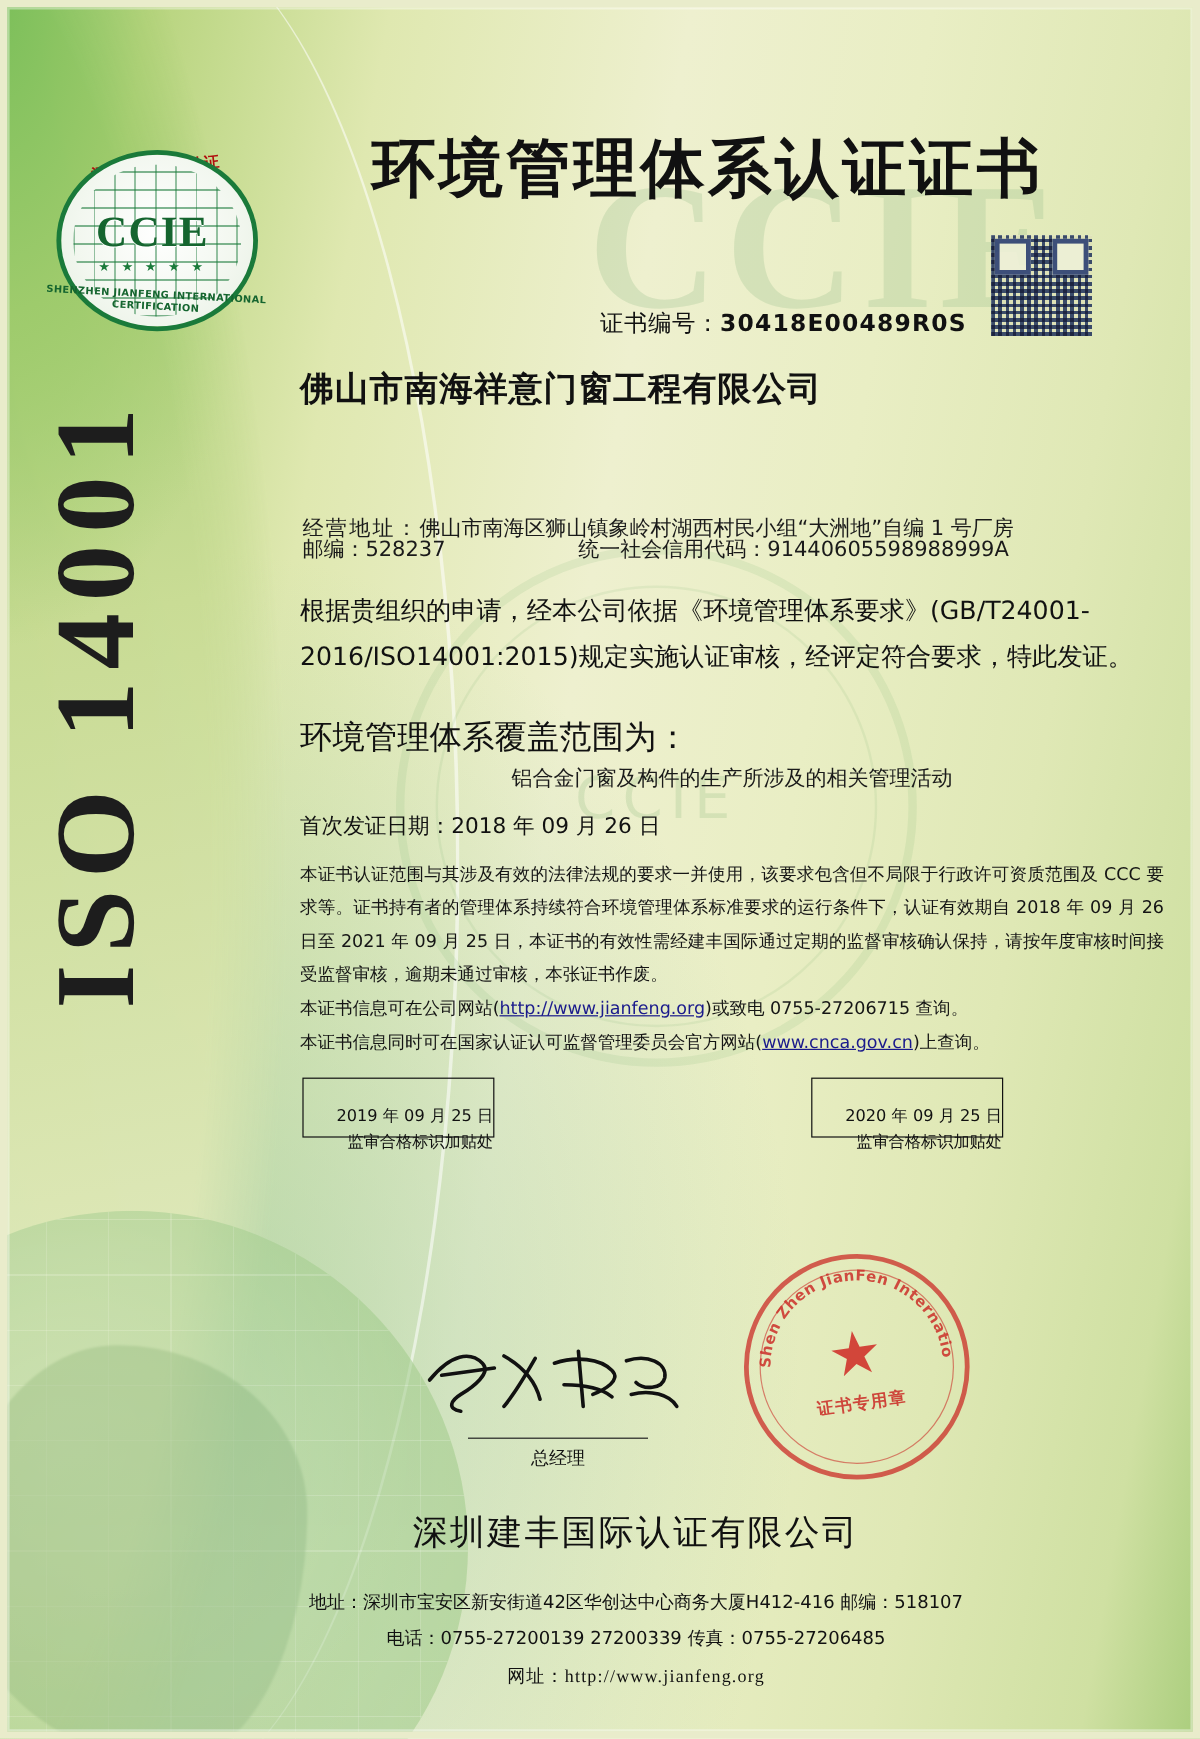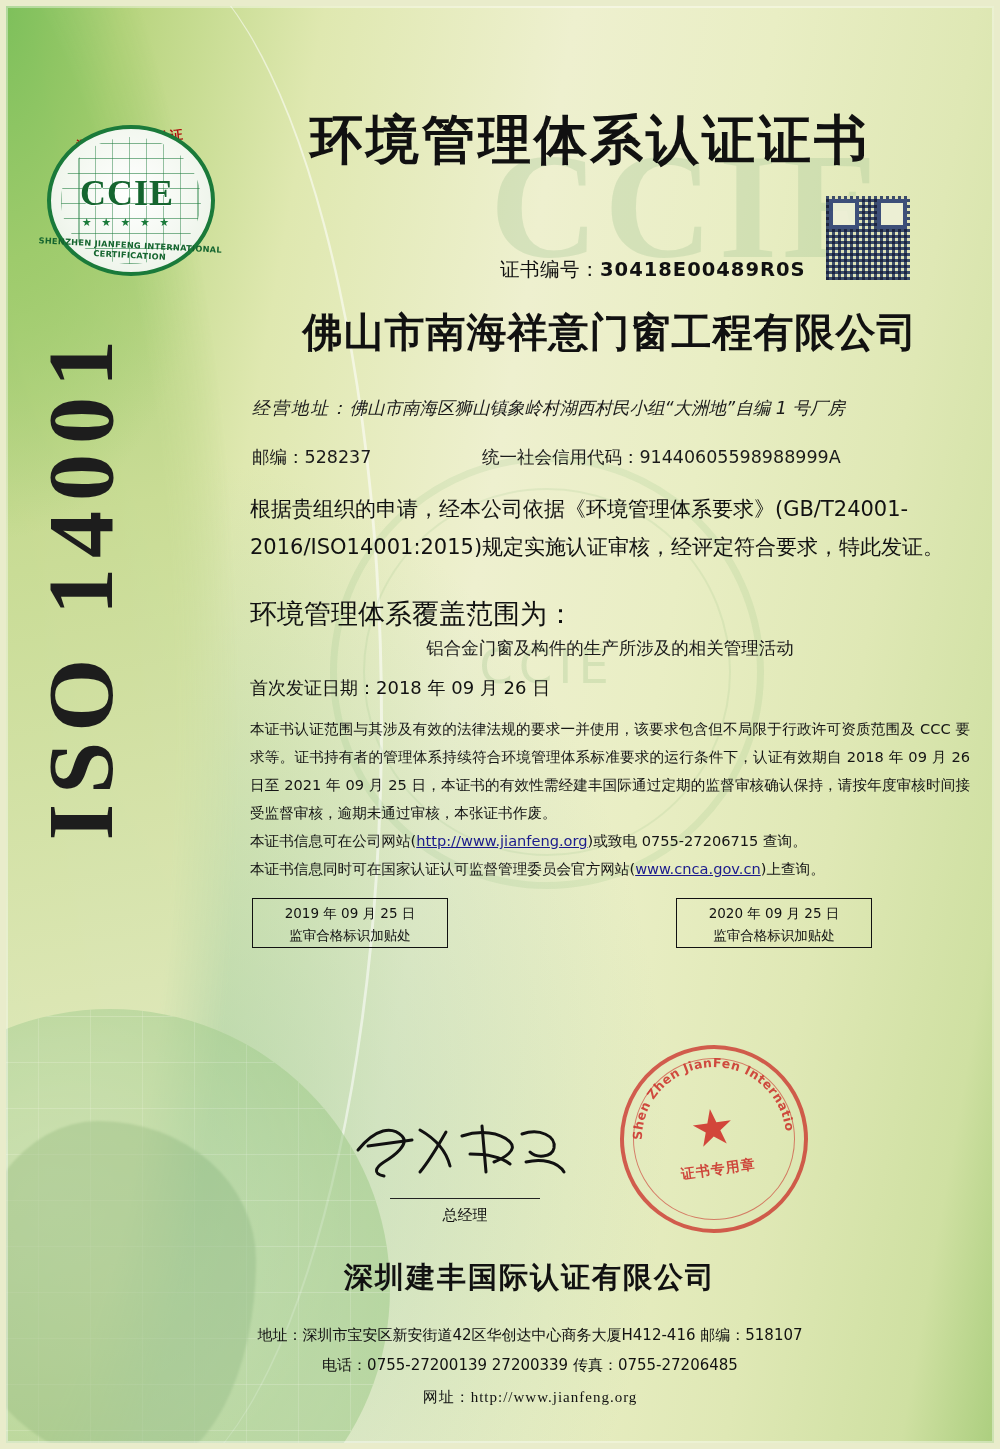--- a/index.html
+++ b/index.html
@@ -148,29 +148,29 @@
   }
   .qr:before{left:3px;top:3px;}
   .qr:after{right:3px;top:3px;}
   
   .cert-no{
     position:absolute;left:500px;top:256px;
     font-size:19.5px;color:#111;letter-spacing:.5px;white-space:nowrap;
   }
   .cert-no b{font-weight:bold;letter-spacing:1px;}
   .company{
-    position:absolute;left:250px;top:305px;width:720px;text-align:center;
-    font-size:40px;font-weight:bold;color:#111;letter-spacing:1px;white-space:nowrap;
+    position:absolute;left:250px;top:305px;width:720px;text-align:left;
+    font-size:28px;font-weight:bold;color:#111;letter-spacing:1px;white-space:nowrap;
   }
   .addr-row{
     position:absolute;left:252px;font-size:17.5px;color:#1a1a1a;white-space:nowrap;
   }
   .addr-row .lbl{letter-spacing:2px;}
   #addr1{top:375px;}
-  #addr2{top:396px;font-style:italic;}
+  #addr2{top:428px;}
   .zip-row{
     position:absolute;left:252px;top:445px;width:700px;font-size:17.5px;color:#1a1a1a;white-space:nowrap;
   }
   .zip-row .credit{margin-left:105px;}
   .para{
     position:absolute;left:250px;top:490px;width:720px;
     font-size:21px;line-height:38px;color:#111;
   }
   .scope-title{
     position:absolute;left:250px;top:596px;width:720px;text-align:left;
@@ -184,22 +184,22 @@
     position:absolute;left:250px;top:676px;width:720px;text-align:left;
     font-size:18px;color:#111;
   }
   .fine{
     position:absolute;left:250px;top:715px;width:720px;
     font-size:14.6px;line-height:28px;color:#151515;text-align:justify;
   }
   .fine a{color:#1a1a8c;text-decoration:underline;}
   
   .surv{
-    position:absolute;width:196px;height:50px;border:1.6px solid #111;
-    text-align:center;font-size:13.5px;line-height:22px;color:#111;padding-top:3px;box-sizing:border-box;
+    position:absolute;width:160px;height:50px;border:1.6px solid #111;
+    text-align:right;font-size:13.5px;line-height:22px;color:#111;padding-top:20px;box-sizing:border-box;
   }
   #surv1{left:252px;top:898px;}
   #surv2{left:676px;top:898px;}
   
   .signature{
     position:absolute;left:350px;top:1110px;width:230px;height:80px;
   }
   .signature svg{display:block;}
   .sig-line{
     position:absolute;left:390px;top:1198px;width:150px;border-top:1.4px solid #222;
@@ -223,21 +223,21 @@
     position:absolute;left:0;right:0;top:62%;text-align:center;
     font-size:14px;color:rgba(200,20,20,.9);letter-spacing:1px;font-weight:bold;
   }
   .stamp .arc{
     position:absolute;left:0;top:0;width:180px;height:180px;
   }
   .stamp .arc text{fill:rgba(200,20,20,.88);font-size:12.5px;font-weight:bold;letter-spacing:.5px;}
   
   .footer-company{
     position:absolute;left:150px;top:1258px;width:760px;text-align:center;
-    font-size:29px;font-weight:bold;color:#111;letter-spacing:2px;
+    font-size:29px;font-weight:normal;color:#111;letter-spacing:2px;
   }
   .footer-line{
     position:absolute;left:150px;width:760px;text-align:center;font-size:15px;color:#111;margin-top:16px;
   }
   #f1{top:1310px;}
   #f2{top:1340px;}
   #f3{top:1372px;font-family:"Liberation Serif",serif;letter-spacing:1px;}
 </style>
 </head>
 <body>

